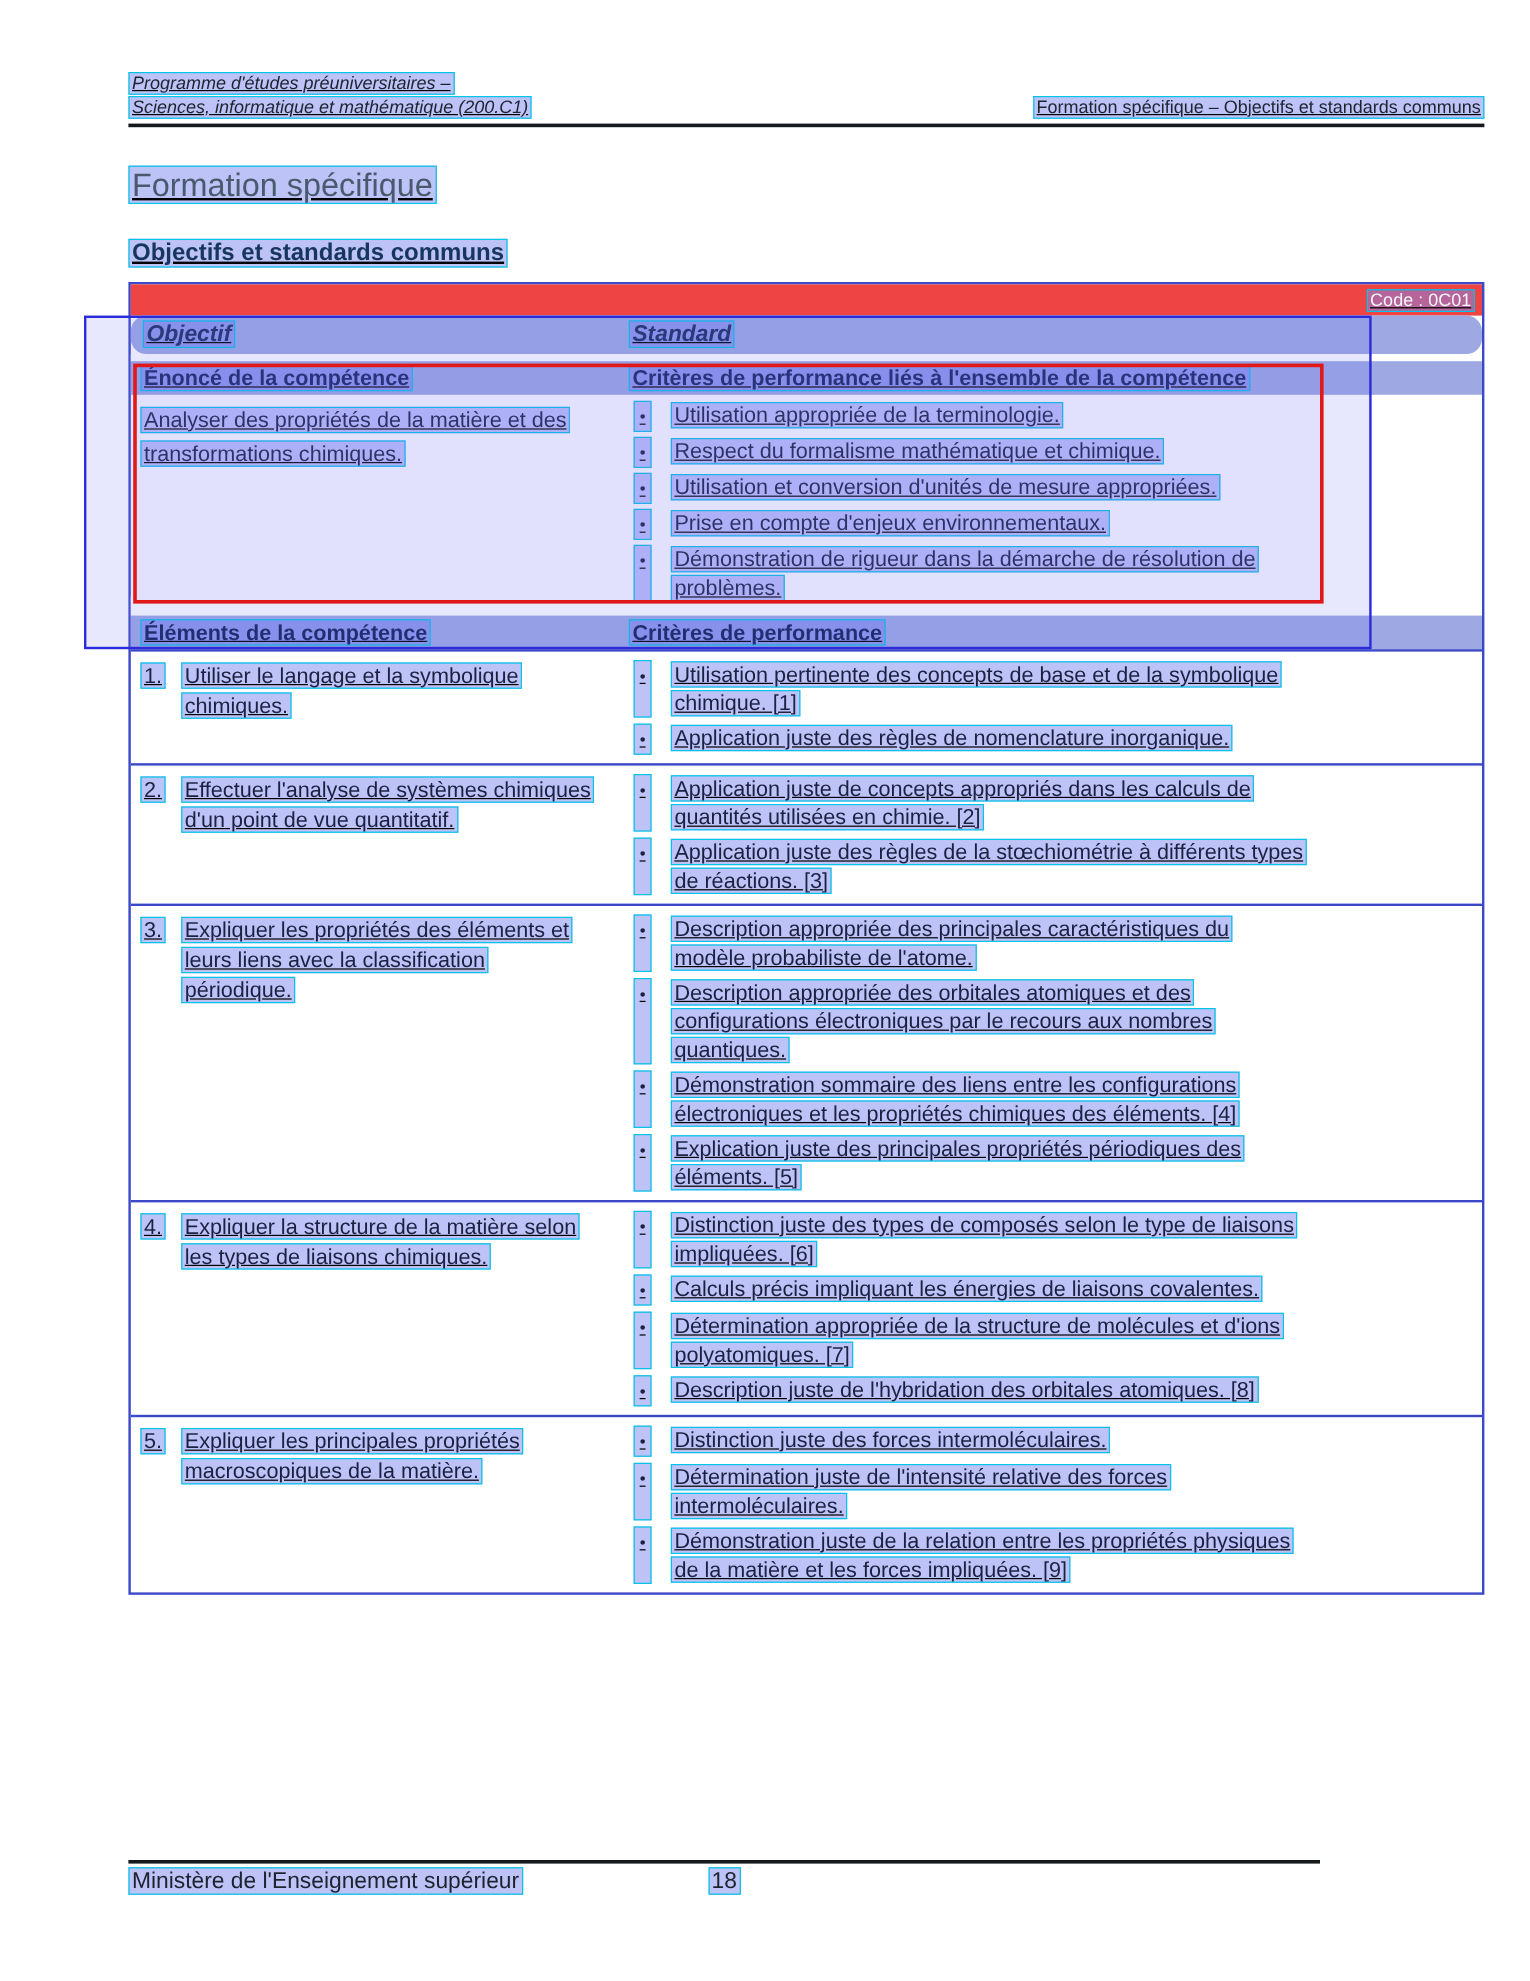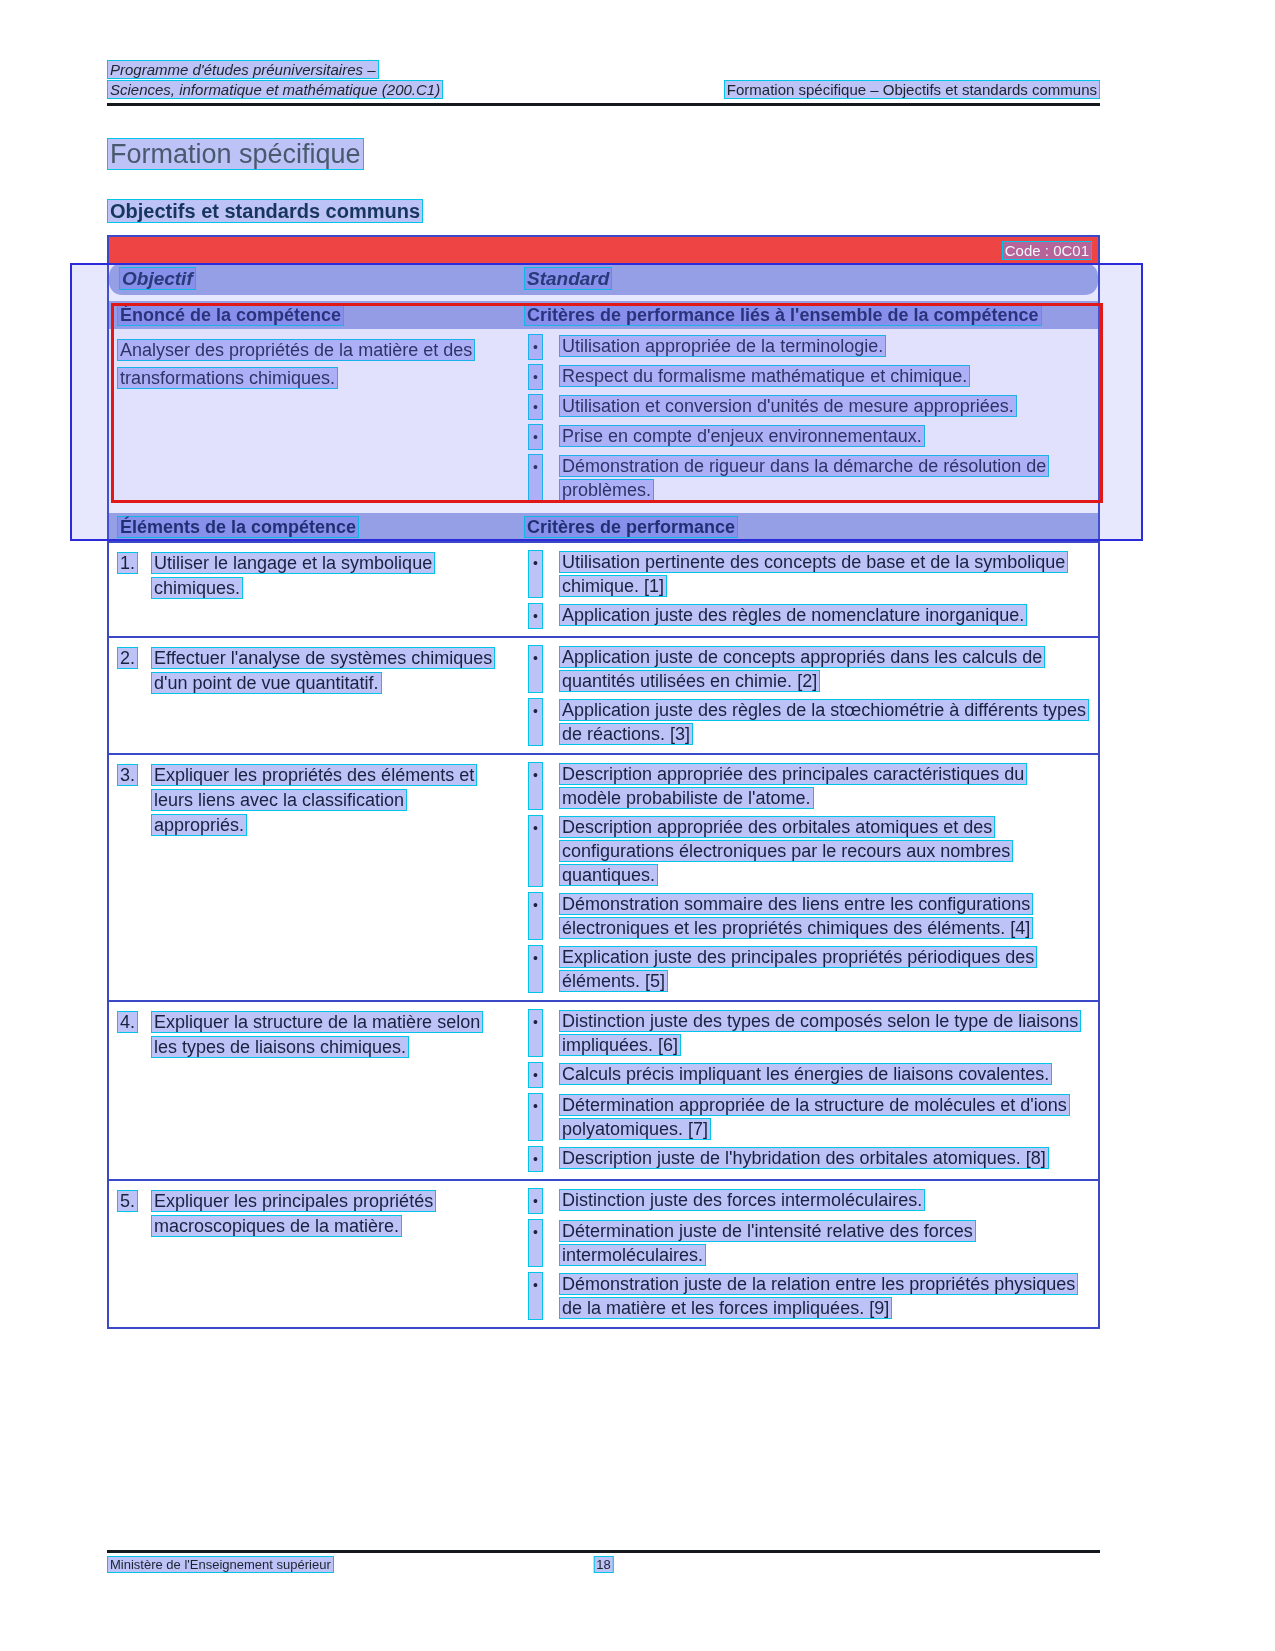--- a/index.html
+++ b/index.html
@@ -1,19 +1,19 @@
 <!DOCTYPE html>
 <html><head>
 <meta charset="utf-8">
 <style>
   * { margin:0; padding:0; box-sizing:border-box; }
   html,body { background:#e8e8e8; }
   body { font-family:"Liberation Sans", sans-serif; }
   .page { position:relative; width:1275px; height:1651px; background:#ffffff; overflow:hidden; margin:0 auto; }
-  .content { position:relative; margin-left:107px; width:993px; }
+  .content { position:relative; margin-left:107px; width:1130px;text-decoration:underline; }
 
   
   .annotation-box { position:absolute; pointer-events:none; z-index:6; }
   .annotation-blue { left:70px; top:263px; width:1073px; height:278px; border:2px solid #2b2bdb; background:rgba(105,115,245,0.16); }
   .annotation-red  { left:111px; top:303px; width:992px; height:200px; border:3px solid #e01818; background:rgba(150,120,255,0.06); }
 
   
   .hl { background:rgba(123,133,240,0.5); border:1px solid #00c4e8; padding:0 2px;
         box-decoration-break:clone; -webkit-box-decoration-break:clone; }
 
@@ -58,21 +58,21 @@
   .body-row { border-top:2px solid #3b49c9; font-size:18px; color:#1b2140; padding:7px 0 7px 0; }
   .cell-left-body { display:flex; padding:1px 20px 0 8px; }
   .num { width:34px; flex:none; line-height:25px; }
   .el-text-wrap { flex:1; }
   .el-text { line-height:25px; }
   .body-row .crit { margin-bottom:5px; }
   .body-row .crit:last-child { margin-bottom:0; }
 
   .footer { position:absolute; left:107px; width:993px; top:1550px; z-index:2; }
   .footer-rule { border-bottom:3px solid #15181c; }
-  .footer-row { position:relative; margin-top:4px; font-size:13px; color:#1c2430; }
+  .footer-row { position:relative; margin-top:4px; font-size:19px; color:#1c2430; }
   .footer-page { position:absolute; left:50%; top:0; transform:translateX(-50%); }
 </style>
 </head>
 <body>
 
 <div class="page">
 
   <div class="annotation-box annotation-blue"></div>
   <div class="annotation-box annotation-red"></div>
 
@@ -187,21 +187,21 @@
           <div class="crit">
             <span class="bullet hl">•</span>
             <div class="crit-text-wrap"><span class="hl crit-text">Application juste des règles de la stœchiométrie à différents types de réactions. [3]</span></div>
           </div>
         </div>
       </div>
 
       <div class="grid-row body-row">
         <div class="cell-left-body">
           <span class="num"><span class="hl">3.</span></span>
-          <div class="el-text-wrap"><span class="hl el-text">Expliquer les propriétés des éléments et leurs liens avec la classification appropriés.</span></div>
+          <div class="el-text-wrap"><span class="hl el-text">Expliquer les propriétés des éléments et leurs liens avec la classification périodique.</span></div>
         </div>
         <div>
           <div class="crit">
             <span class="bullet hl">•</span>
             <div class="crit-text-wrap"><span class="hl crit-text">Description appropriée des principales caractéristiques du modèle probabiliste de l'atome.</span></div>
           </div>
           <div class="crit">
             <span class="bullet hl">•</span>
             <div class="crit-text-wrap"><span class="hl crit-text">Description appropriée des orbitales atomiques et des configurations électroniques par le recours aux nombres quantiques.</span></div>
           </div>

